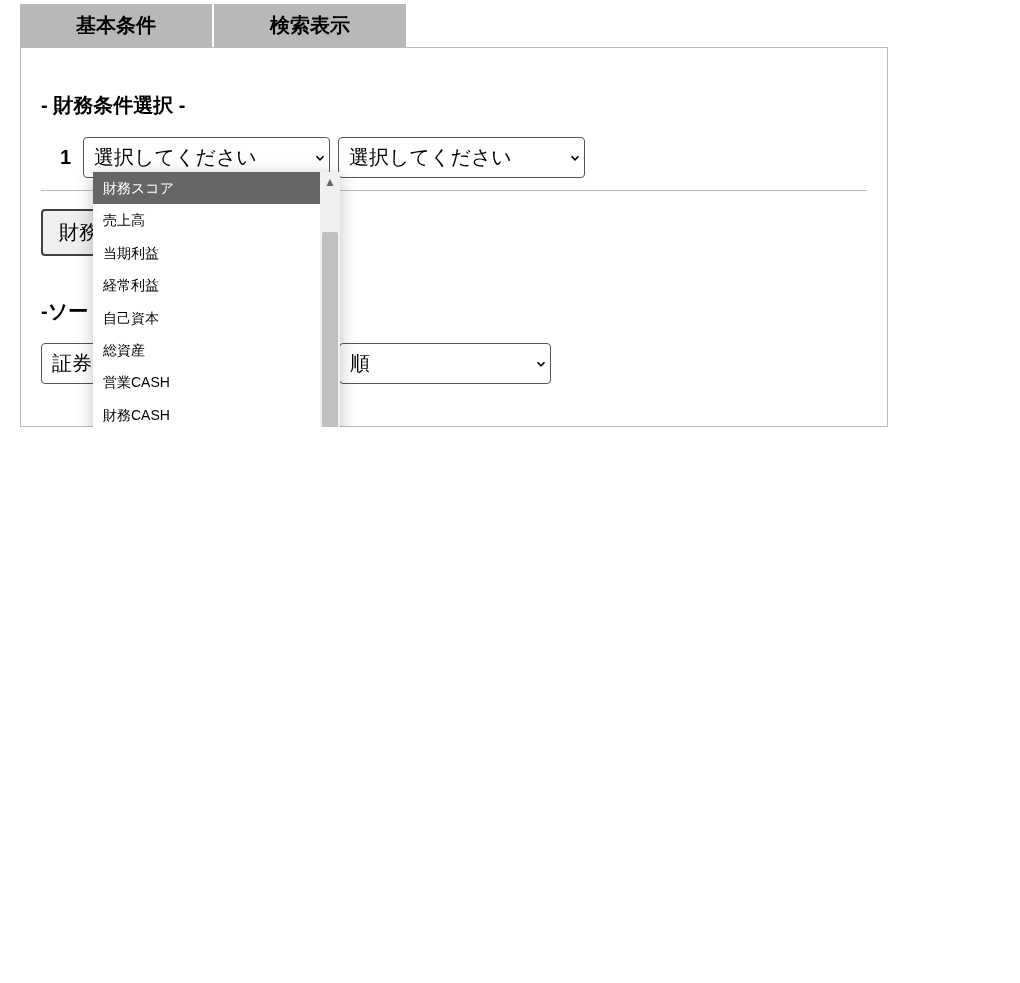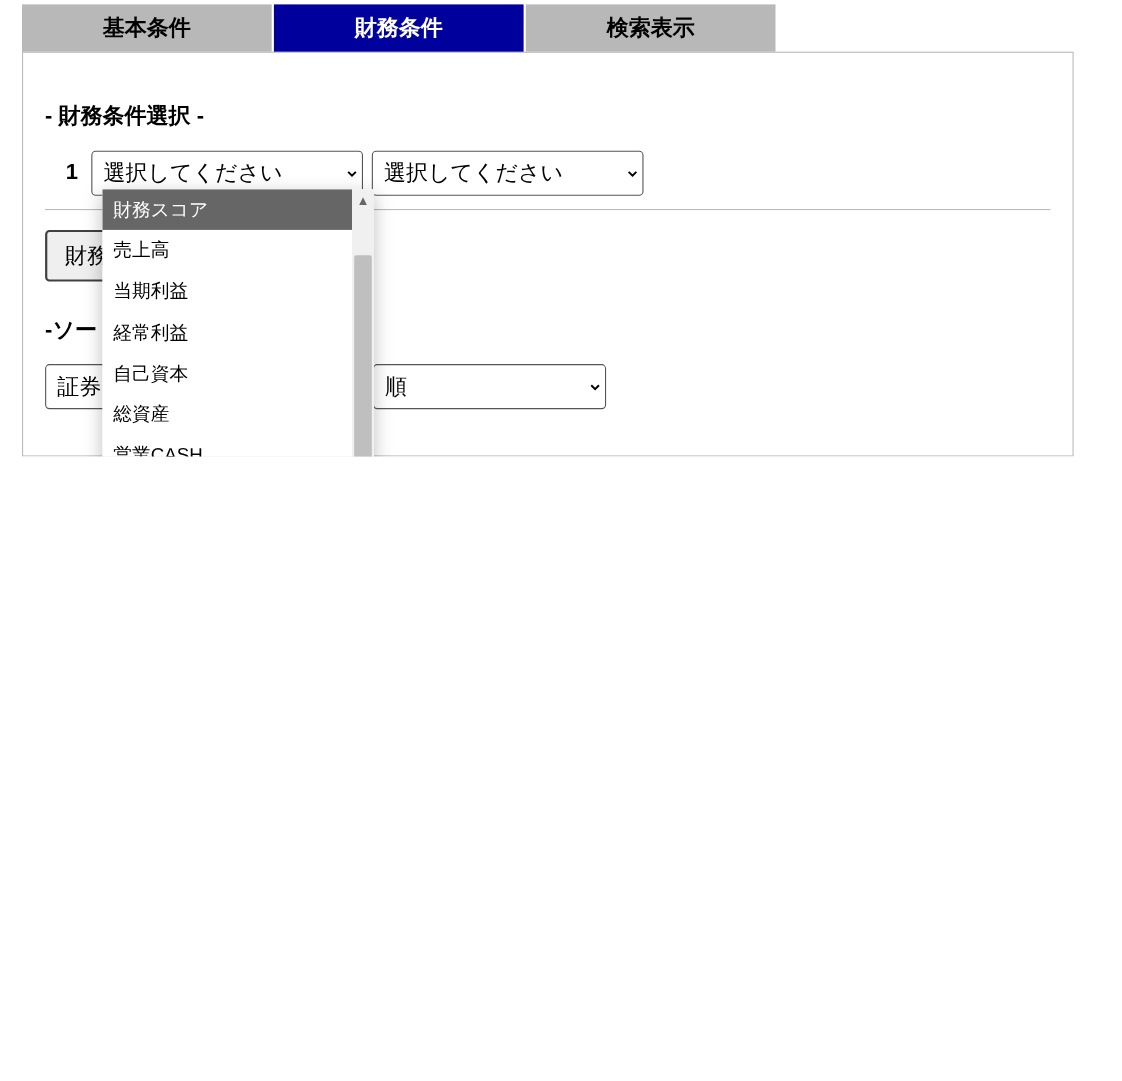--- a/index.html
+++ b/index.html
@@ -13,34 +13,34 @@
       display: flex;
       gap: 2px;
       padding: 4px 20px 0 20px;
     }
     .tab {
       background: #b8b8b8;
       color: #000;
       padding: 8px 0;
       font-weight: bold;
       text-align: center;
-      width: 227px;
+      width: 192px;
       cursor: pointer;
       font-size: 20px;
     }
     .tab.active {
       background: #00009c;
       color: #fff;
     }
     .content {
       border: 1px solid #bbb;
       border-top: 1px solid #bbb;
       margin: 0 20px;
       padding: 20px 20px 30px 20px;
-      width: 956px;
+      width: 868px;
     }
     .section-title {
       font-weight: bold;
       font-size: 20px;
       margin: 24px 0 18px 0;
     }
     .row {
       display: flex;
       align-items: center;
       gap: 8px;
@@ -98,21 +98,21 @@
       box-shadow: 0 4px 16px rgba(0,0,0,.25);
       z-index: 10;
       display: flex;
     }
     .dropdown-items {
       flex: 1 1 auto;
       overflow: hidden;
     }
     .dropdown-item {
       padding: 5px 10px;
-      font-size: 17px;
+      font-size: 14px;
       line-height: 1.6;
       cursor: pointer;
       white-space: nowrap;
     }
     .dropdown-item.highlight {
       background: #666;
       color: #fff;
     }
     .scrollbar {
       width: 20px;
@@ -148,21 +148,20 @@
     }
     .stage { position: relative; }
   </style>
 </head>
 <body>
 
 <div class="stage">
 
   <div class="tabs">
     <div class="tab">基本条件</div>
-    <div class="tab active">財務条件</div>
     <div class="tab">検索表示</div>
   </div>
 
   <div class="content">
 
     <div class="section-title">- 財務条件選択 -</div>
 
     <div class="row">
       <div class="row-index">1</div>
 
@@ -180,21 +179,21 @@
           </svg>
       </div>
     </div>
 
     <hr class="hr">
 
     <button class="btn">
       <span>財務</span>
     </button>
 
-    <div class="section-title" style="margin-top:30px;">-ソー</div>
+    <div class="section-title" style="margin-top:42px;">-ソー</div>
 
     <div class="row">
       <div class="select-box" style="width:72px;">
         <span>証券</span>
       </div>
       <div style="width:210px;"></div>
       <div class="select-box w3">
         <span>順</span>
         <svg class="chev" viewBox="0 0 24 24" fill="none" stroke="#000" stroke-width="3">
             <path d="M6 9l6 6 6-6"></path>

